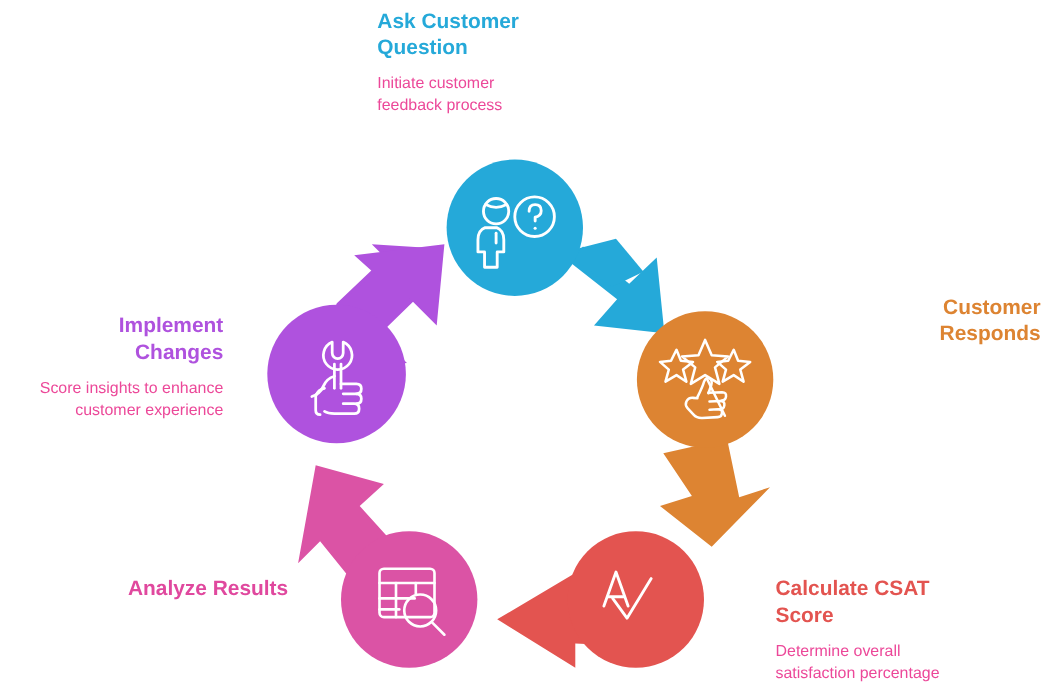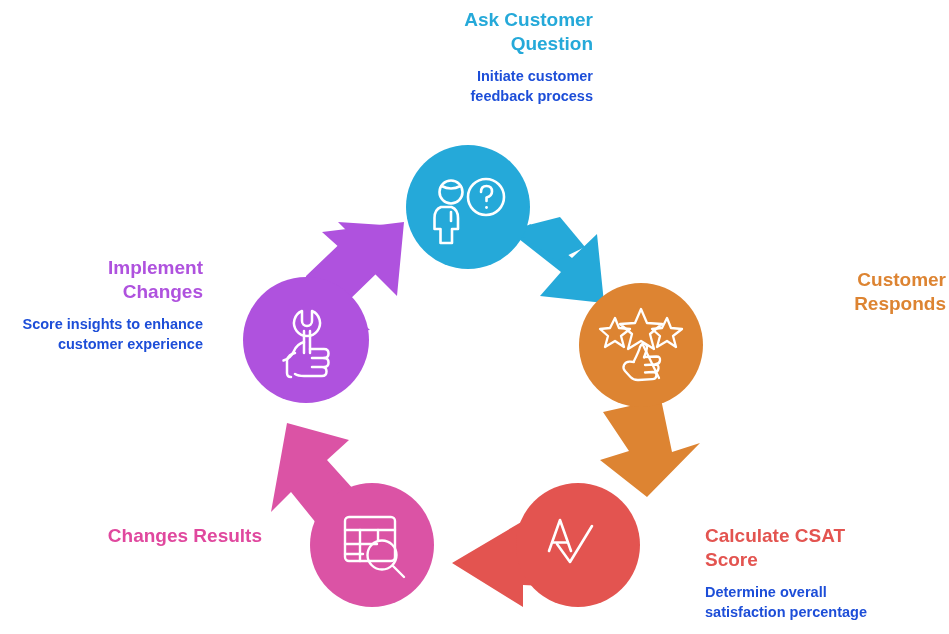--- a/index.html
+++ b/index.html
@@ -34,33 +34,33 @@
   }
   .label-title {
     font-size: 19px;
     font-weight: bold;
     line-height: 1.28;
     margin: 0 0 9px 0;
     white-space: pre-line;
   }
   .label-desc {
     font-size: 14.5px;
-    font-weight: bold;
+    font-weight: normal;
     line-height: 1.42;
-    color: #1d4ed8;
+    color: #ec4899;
     margin: 0;
     white-space: pre-line;
   }
 
   
   .lbl-top {
     left: 343px;
     top: 8px;
     width: 250px;
-    text-align: right;
+    text-align: left;
   }
   .lbl-right-upper {
     left: 746px;
     top: 268px;
     width: 200px;
     text-align: right;
   }
   .lbl-right-lower {
     left: 705px;
     top: 524px;
@@ -68,21 +68,21 @@
     text-align: left;
   }
   .lbl-left-lower {
     left: 60px;
     top: 524px;
     width: 202px;
     text-align: right;
   }
   .lbl-left-upper {
     left: 18px;
-    top: 256px;
+    top: 285px;
     width: 185px;
     text-align: right;
   }
 </style>
 </head>
 <body>
 
 <div id="diagram-root">
 
   <svg class="ring-svg" viewBox="0 0 949 634">
@@ -201,21 +201,21 @@
   </div>
 
   <div class="label-block lbl-right-lower">
     <p class="label-title" style="color:#e35450">Calculate CSAT
 Score</p>
     <p class="label-desc">Determine overall
 satisfaction percentage</p>
   </div>
 
   <div class="label-block lbl-left-lower">
-    <p class="label-title" style="color:#e0489e">Changes Results</p>
+    <p class="label-title" style="color:#e0489e">Analyze Results</p>
   </div>
 
   <div class="label-block lbl-left-upper">
     <p class="label-title" style="color:#af52de">Implement
 Changes</p>
     <p class="label-desc">Score insights to enhance
 customer experience</p>
   </div>
 
 </div>

